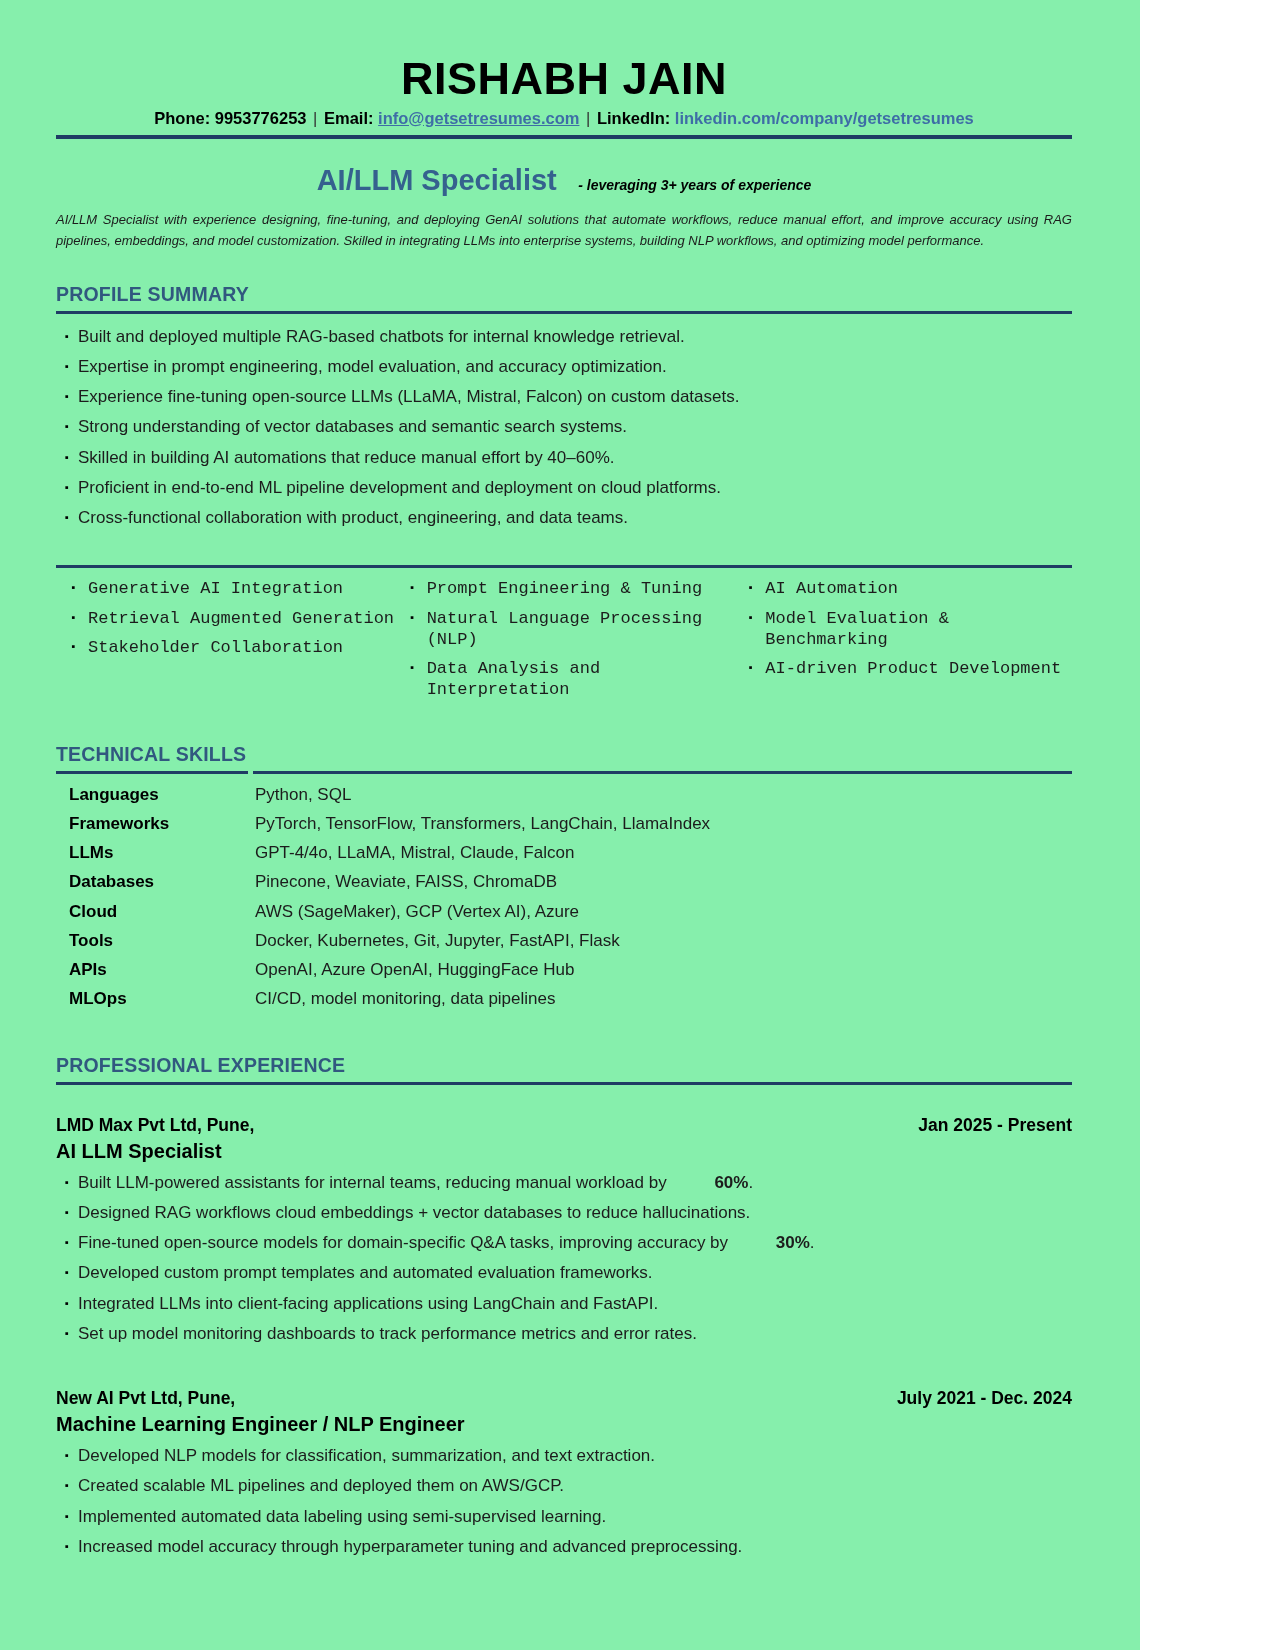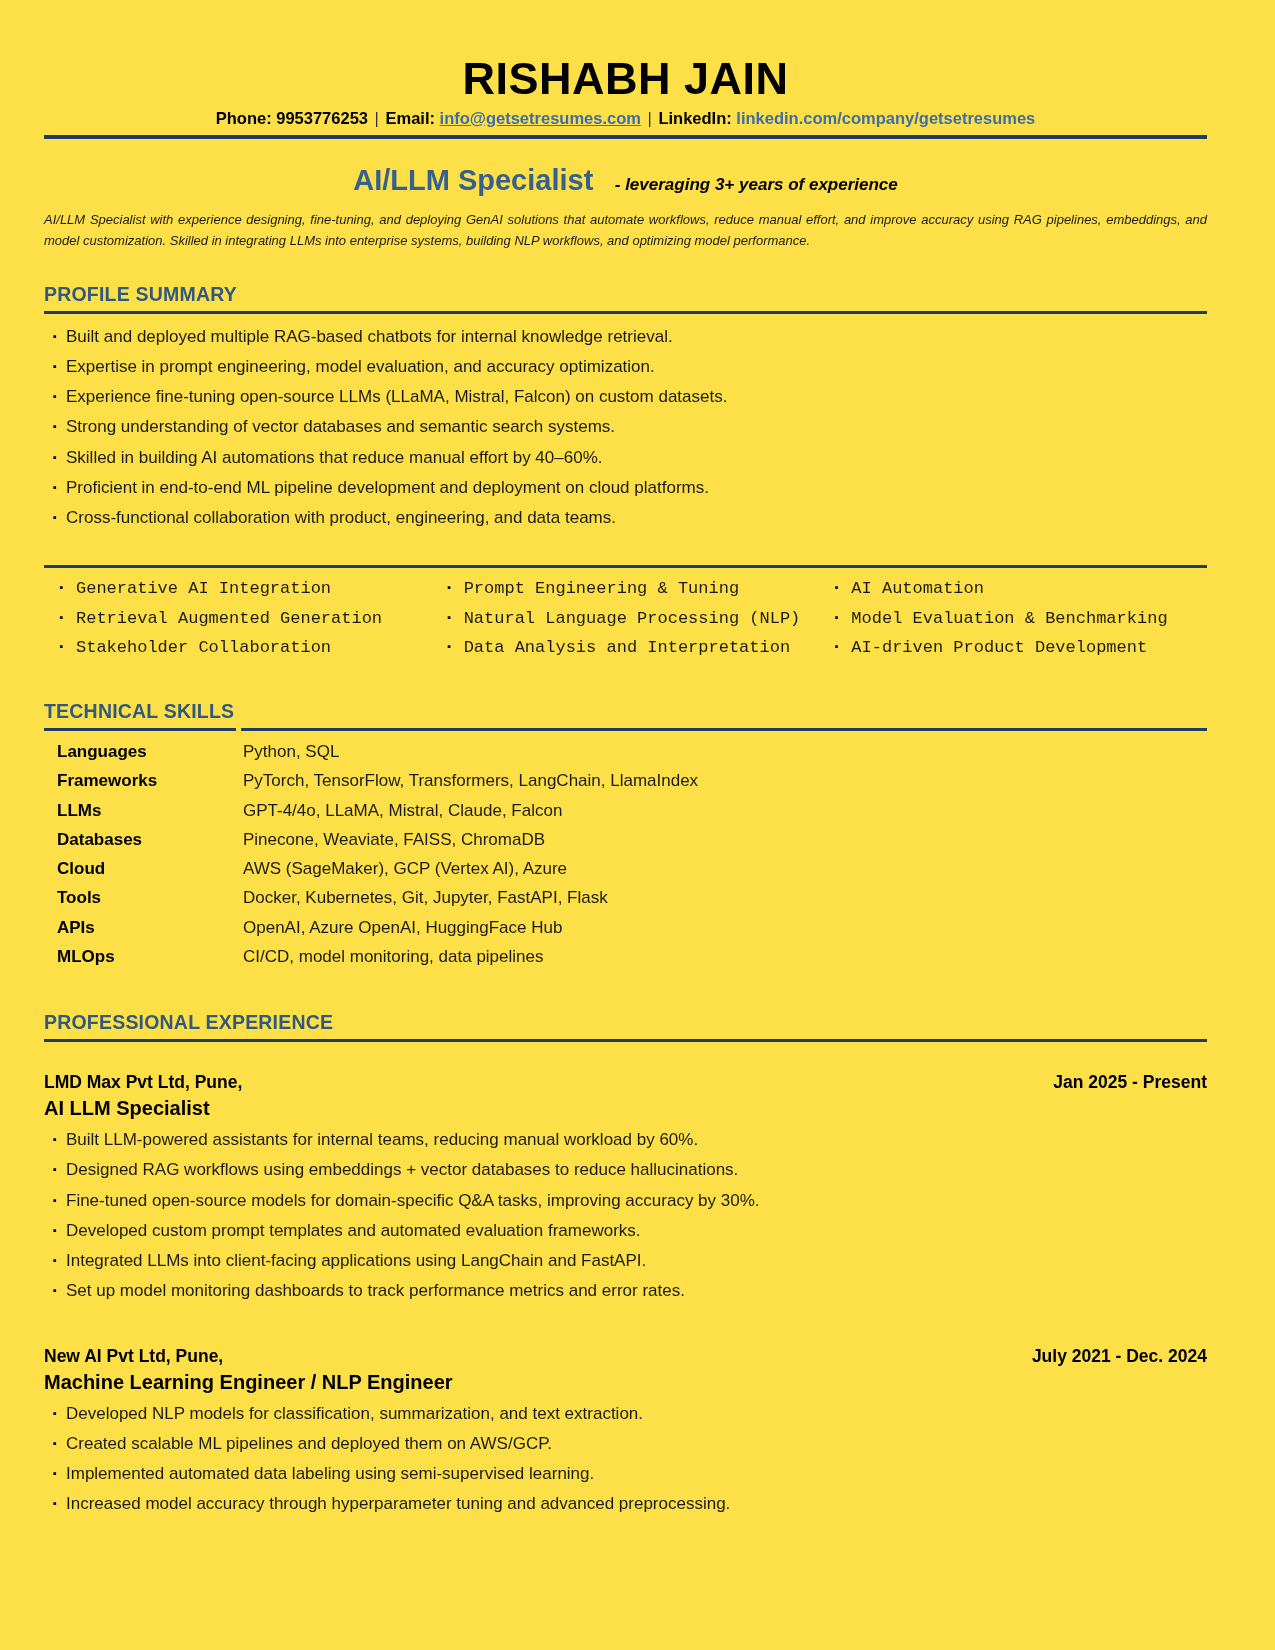--- a/index.html
+++ b/index.html
@@ -9,24 +9,24 @@
     --title: #35618E;
     --text: #212121;
   }
   * { margin: 0; padding: 0; box-sizing: border-box; }
   html, body { background: #ffffff; }
   body {
     font-family: "Liberation Sans", "DejaVu Sans", sans-serif;
     color: var(--text);
   }
   .page {
-    width: 1275px;
+    width: 1140px;
     height: 1650px;
-    background: #fde047;
-    padding: 54px 68px 30px 44px;
+    background: #86efac;
+    padding: 54px 68px 30px 56px;
     overflow: hidden;
   }
   
   .name {
     text-align: center;
     font-size: 45px;
     font-weight: 700;
     letter-spacing: 0.5px;
     color: #000000;
     line-height: 1.1;
@@ -49,21 +49,21 @@
   .title-line {
     text-align: center;
     margin-top: 25px;
   }
   .job-title {
     font-size: 29px;
     font-weight: 700;
     color: var(--title);
   }
   .title-suffix {
-    font-size: 17px;
+    font-size: 14px;
     font-weight: 700;
     font-style: italic;
     color: #000000;
     margin-left: 17px;
   }
   
   .summary {
     margin-top: 12px;
     font-size: 13px;
     line-height: 1.62;
@@ -106,21 +106,21 @@
   .bmark {
     flex: none;
     width: 22px;
     padding-left: 9px;
     font-size: 11px;
     line-height: 1.9;
     color: #000000;
   }
   .bmark::before { content: "▪"; }
   .btext { flex: 1; }
-  .btext strong { font-weight: 400; }
+  .btext strong { font-weight: 700; margin-left: 43px; }
   
   .core-grid {
     display: grid;
     grid-template-columns: 1fr 1fr 1fr;
     margin-top: 0;
     font-family: Liberation Mono, monospace;
   }
   .core-col { border-top: 3px solid var(--rule); padding-top: 10px; margin-top: 5px; }
   .core-col .bullet { margin-bottom: 8px; }
   .core-col .bmark { padding-left: 14px; width: 32px; }
@@ -303,21 +303,21 @@
         <span>Jan 2025 - Present</span>
       </div>
       <div class="job-role">AI LLM Specialist</div>
       <div class="bullets">
         <div class="bullet">
             <span class="bmark"></span>
             <span class="btext"><span>Built LLM-powered assistants for internal teams, reducing manual workload by </span><strong>60%</strong><span>.</span></span>
           </div>
         <div class="bullet">
             <span class="bmark"></span>
-            <span class="btext"><span>Designed RAG workflows using embeddings + vector databases to reduce hallucinations.</span><strong></strong><span></span></span>
+            <span class="btext"><span>Designed RAG workflows cloud embeddings + vector databases to reduce hallucinations.</span><strong></strong><span></span></span>
           </div>
         <div class="bullet">
             <span class="bmark"></span>
             <span class="btext"><span>Fine-tuned open-source models for domain-specific Q&amp;A tasks, improving accuracy by </span><strong>30%</strong><span>.</span></span>
           </div>
         <div class="bullet">
             <span class="bmark"></span>
             <span class="btext"><span>Developed custom prompt templates and automated evaluation frameworks.</span><strong></strong><span></span></span>
           </div>
         <div class="bullet">

